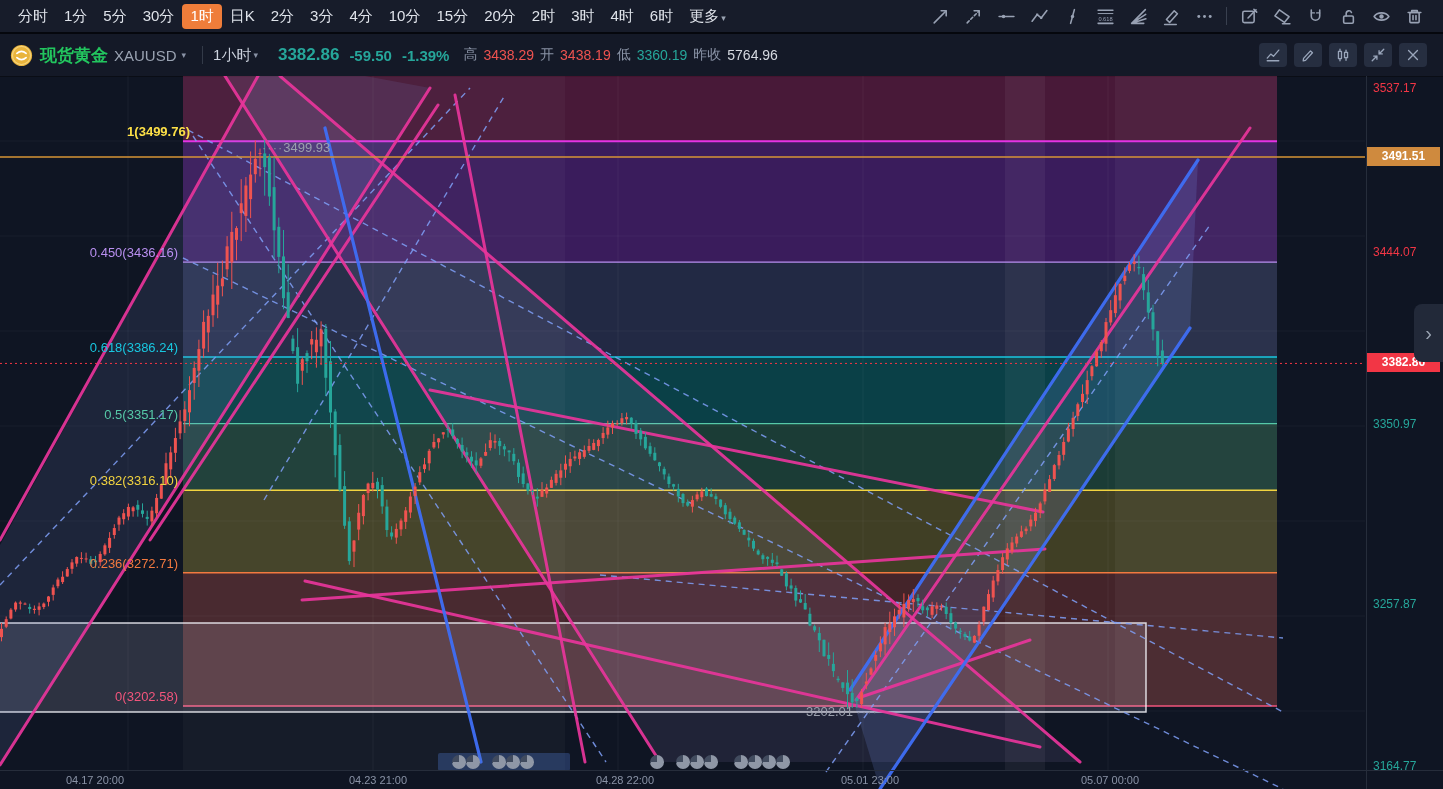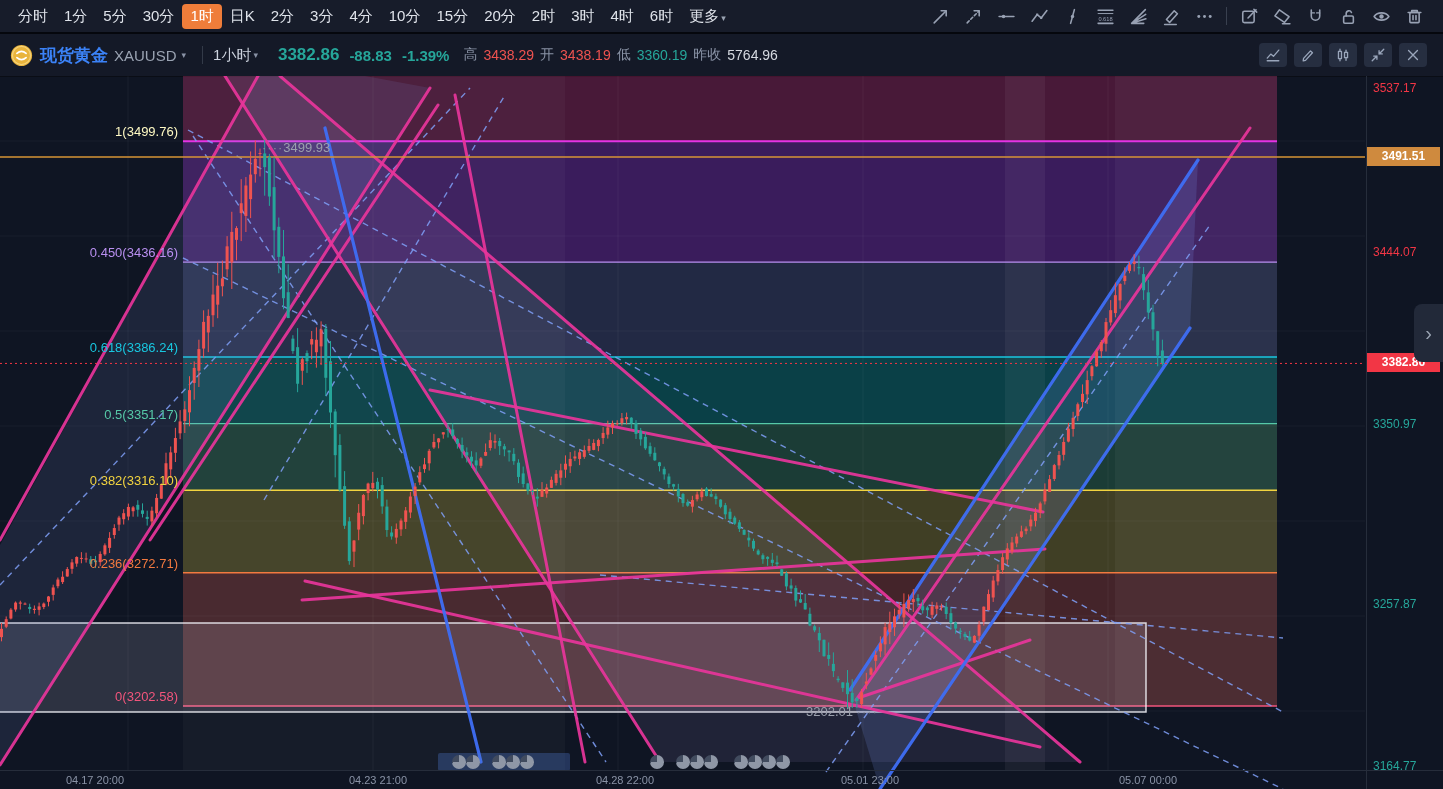--- a/index.html
+++ b/index.html
@@ -16,21 +16,21 @@
   #draw-tools{margin-left:auto;display:flex;align-items:center;gap:11px;padding-right:8px;}
   .tool{width:22px;height:22px;display:flex;align-items:center;justify-content:center;
         color:#98a1b3;cursor:pointer;}
   .tool svg{width:19px;height:19px;stroke:currentColor;fill:none;stroke-width:1.5;
             stroke-linecap:round;stroke-linejoin:round;}
   .tsep{width:1px;height:18px;background:#39404f;}
   
   #symbar{position:absolute;top:34px;left:0;right:0;height:42px;background:#141927;
           display:flex;align-items:center;padding:0 10px;border-bottom:1px solid #0a0d15;}
   #coin{width:23px;height:23px;margin-right:7px;flex:0 0 auto;}
-  .sym-name{font-size:17px;font-weight:bold;color:#3b82f6;margin-right:6px;white-space:nowrap;}
+  .sym-name{font-size:17px;font-weight:bold;color:#22c55e;margin-right:6px;white-space:nowrap;}
   .sym-code{font-size:15px;color:#9aa3b2;margin-right:3px;}
   .caret{font-size:9px;color:#8a93a6;margin:0 6px 0 2px;}
   .vsep{width:1px;height:18px;background:#333a48;margin:0 10px;}
   .interval{font-size:15px;color:#cdd3de;}
   .price{font-size:17px;font-weight:bold;color:#26a69a;margin:0 10px 0 14px;}
   .chg{font-size:15px;font-weight:bold;color:#26a69a;margin-right:10px;}
   #stats{display:flex;align-items:center;gap:6px;font-size:14px;margin-left:4px;white-space:nowrap;}
   #stats .sl{color:#8a93a6;}
   .v-up{color:#ef5350;} .v-down{color:#26a69a;} .v-flat{color:#d5d9e0;}
   #win-btns{margin-left:auto;display:flex;align-items:center;gap:7px;padding-right:6px;}
@@ -187,21 +187,21 @@
           <path d="M5.4 7.4 q3.6 -3.2 7.2 0" stroke="#fff" fill="none" stroke-width="1.3" stroke-linecap="round"></path>
           <path d="M5.4 10.6 q3.6 3.2 7.2 0" stroke="#fff" fill="none" stroke-width="1.3" stroke-linecap="round"></path>
         </svg></span>
     <span class="sym-name">现货黄金</span>
     <span class="sym-code">XAUUSD</span>
     <span class="caret">▾</span>
     <span class="vsep"></span>
     <span class="interval">1小时</span>
     <span class="caret">▾</span>
     <span class="price">3382.86</span>
-    <span class="chg">-88.83</span>
+    <span class="chg">-59.50</span>
     <span class="chg">-1.39%</span>
     <span id="stats">
         <span class="sl">高</span>
         <span class="v-up">3438.29</span>
         <span class="sl">开</span>
         <span class="v-up">3438.19</span>
         <span class="sl">低</span>
         <span class="v-down">3360.19</span>
         <span class="sl">昨收</span>
         <span class="v-flat">5764.96</span>
@@ -797,21 +797,21 @@
             <rect x="1151.5000000000052" y="312.21625314021423" width="3" height="17.20506284767208" fill="#26a69a"></rect>
             <line x1="1157.7000000000053" y1="330.95127262122014" x2="1157.7000000000053" y2="366.267828967477" stroke="#26a69a" stroke-width="1"></line>
             <rect x="1156.2000000000053" y="331.19412803027683" width="3" height="24.27076535241713" fill="#26a69a"></rect>
             <line x1="1162.4000000000053" y1="339.6782328395734" x2="1162.4000000000053" y2="365.63822966079107" stroke="#26a69a" stroke-width="1"></line>
             <rect x="1160.9000000000053" y="350.50018986577186" width="3" height="13.556034461552883" fill="#26a69a"></rect>
           </g>
           <line x1="0" y1="363.42199999999934" x2="1365" y2="363.42199999999934" stroke="#f23645" stroke-width="1" stroke-dasharray="2 3"></line>
         </g>
       </svg>
     <div id="fib-labels">
-        <div class="fiblab" style="left: 0px; top: 48.312px; color: #fef9c3;">1(3499.76)</div>
+        <div class="fiblab" style="left: 12px; top: 48.312px; color: #fde047; font-weight: bold;">1(3499.76)</div>
         <div class="fiblab" style="left: 0px; top: 169.152px; color: rgb(185, 143, 240);">0.450(3436.16)</div>
         <div class="fiblab" style="left: 0px; top: 264px; color: rgb(24, 199, 224);">0.618(3386.24)</div>
         <div class="fiblab" style="left: 0px; top: 330.633px; color: rgb(86, 201, 168);">0.5(3351.17)</div>
         <div class="fiblab" style="left: 0px; top: 397.266px; color: rgb(242, 212, 63);">0.382(3316.10)</div>
         <div class="fiblab" style="left: 0px; top: 479.707px; color: rgb(242, 121, 63);">0.236(3272.71)</div>
         <div class="fiblab" style="left: 0px; top: 612.954px; color: rgb(242, 85, 124);">0(3202.58)</div>
       </div>
     <div id="annos">
         <div class="anno" style="left: 242px; top: 64px;"><span class="dots">····</span>3499.93</div>
         <div class="anno" style="left: 786px; top: 628px;">3202.01 <span class="dots">····</span></div>
@@ -839,19 +839,19 @@
         <div class="ybadge" style="top: 277px; background: rgb(242, 54, 69);">3382.86</div>
         <div class="ytick" style="top: 341px; color: rgb(38, 166, 154);">3350.97</div>
         <div class="ytick" style="top: 521px; color: rgb(38, 166, 154);">3257.87</div>
         <div class="ytick" style="top: 683px; color: rgb(38, 166, 154);">3164.77</div>
       </div>
     <div id="bottom-axis">
         <div class="xtick" style="left: 95px;">04.17 20:00</div>
         <div class="xtick" style="left: 378px;">04.23 21:00</div>
         <div class="xtick" style="left: 625px;">04.28 22:00</div>
         <div class="xtick" style="left: 870px;">05.01 23:00</div>
-        <div class="xtick" style="left: 1148px;">05.07 00:00</div>
+        <div class="xtick" style="left: 1110px;">05.07 00:00</div>
       </div>
     <div id="chev">
       <span>›</span>
     </div>
   </div>
 </div>
 
 </body></html>

